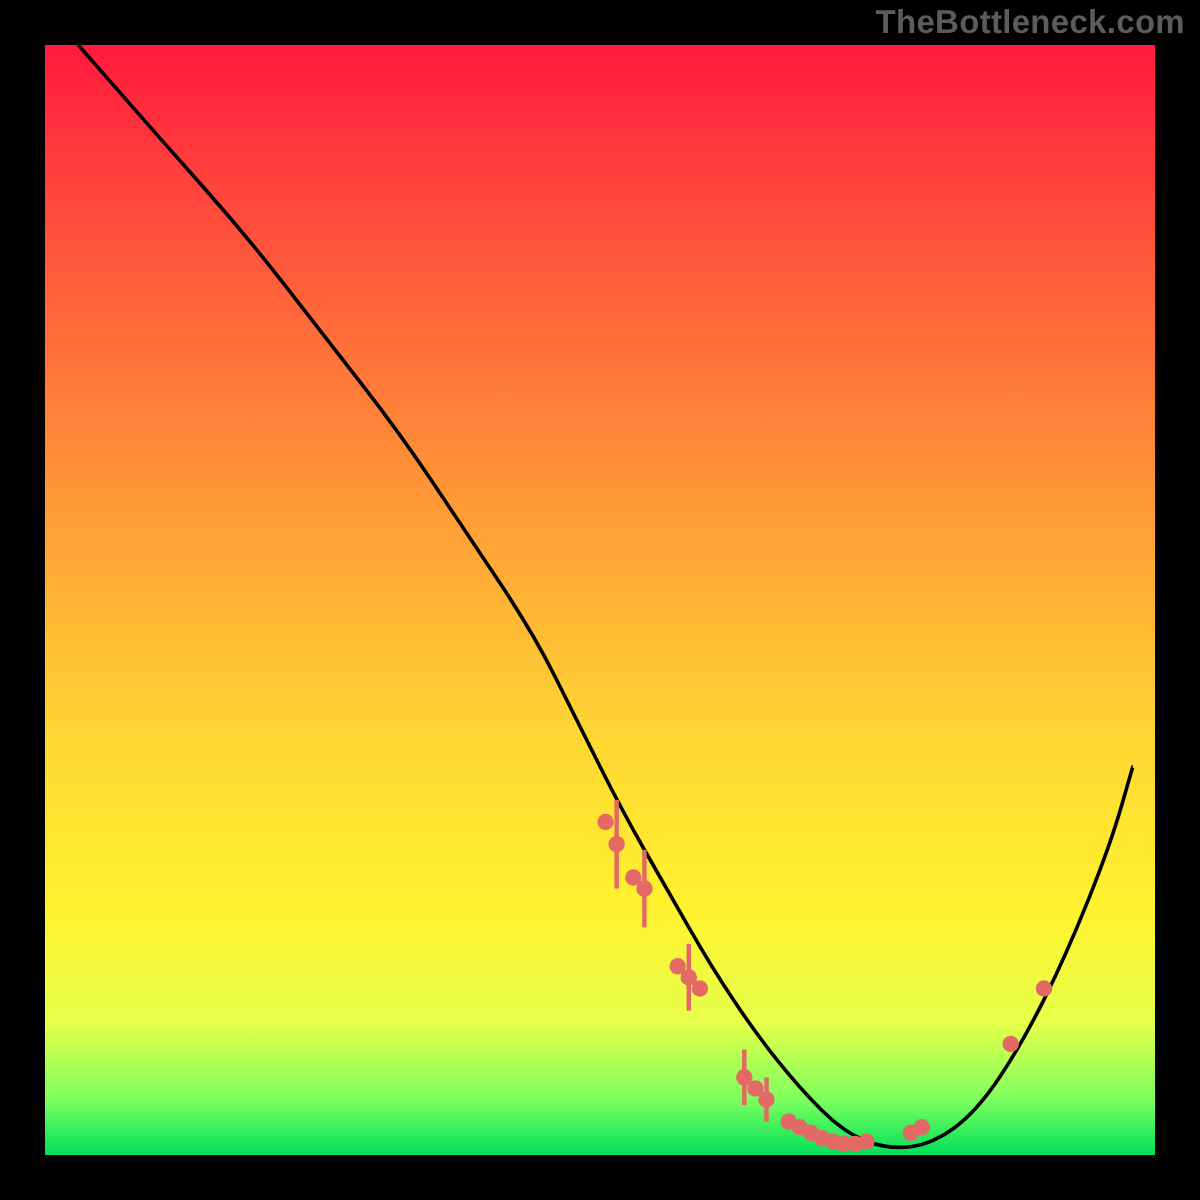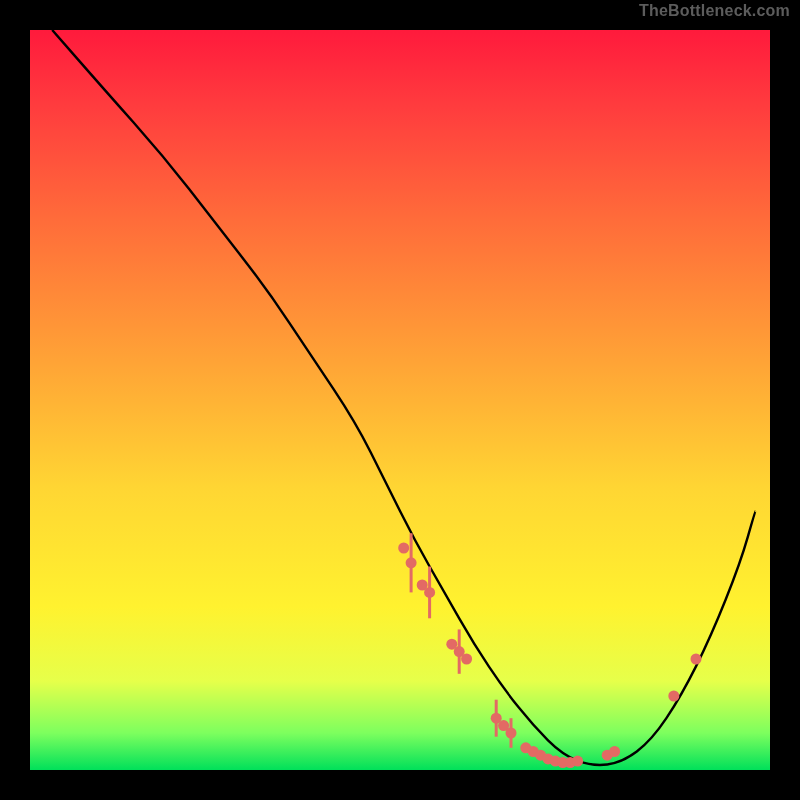--- a/index.html
+++ b/index.html
@@ -14,21 +14,21 @@
   .frame {
     position: relative;
     width: 800px;
     height: 800px;
   }
   .watermark {
     position: absolute;
     top: 2px;
     right: 10px;
     color: #5c5c5c;
-    font-size: 16px;
+    font-size: 22px;
     font-weight: 600;
     letter-spacing: 0.2px;
   }
   .plot-outer {
     position: absolute;
     left: 30px;
     top: 30px;
     width: 740px;
     height: 740px;
     background: #000000;

